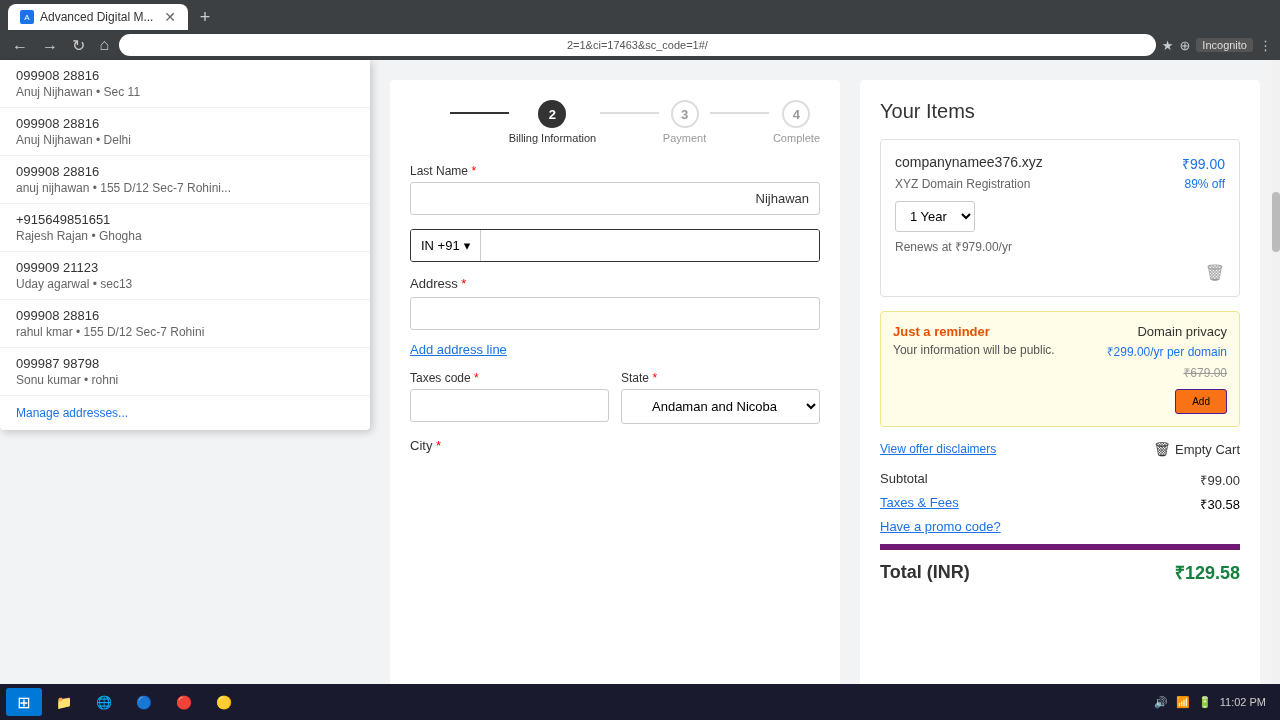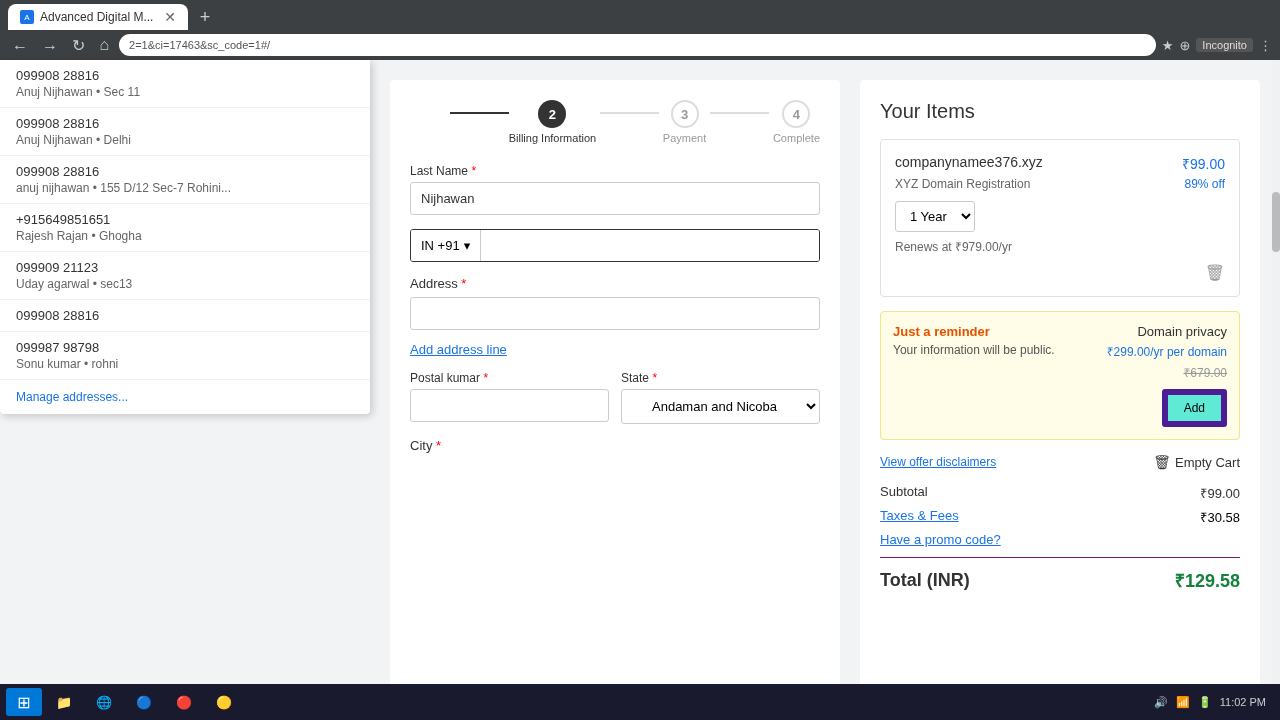--- a/index.html
+++ b/index.html
@@ -74,20 +74,21 @@
     .url-bar {
       flex: 1;
       background: #fff;
       border-radius: 14px;
       height: 22px;
       display: flex;
       align-items: center;
       padding: 0 10px;
       font-size: 11px;
       color: #555;
+      justify-content: center;
     }
     .browser-icons {
       display: flex;
       gap: 6px;
       align-items: center;
       color: #ccc;
       font-size: 13px;
     }
     .incognito-badge {
       background: #555;
@@ -216,20 +217,21 @@
       color: red;
     }
     .form-input {
       border: 1px solid #ccc;
       border-radius: 3px;
       padding: 8px 10px;
       font-size: 13px;
       color: #333;
       outline: none;
       width: 100%;
+      text-align: right;
     }
 
     .phone-input-row {
       display: flex;
       gap: 0;
       border: 1.5px solid #333;
       border-radius: 3px;
       overflow: hidden;
       margin-bottom: 14px;
     }
@@ -398,25 +400,25 @@
     .privacy-price {
       font-size: 12px;
       color: #1a73e8;
     }
     .privacy-original {
       font-size: 12px;
       color: #999;
       text-decoration: line-through;
     }
     .add-btn {
-      background: #5eead4;
-      border: 6px solid #4c1d95;
+      background: #f97316;
+      border: 1px solid #4c1d95;
       border-radius: 3px;
       padding: 6px 16px;
-      font-size: 12px;
+      font-size: 10px;
       cursor: pointer;
       margin-top: 4px;
     }
 
     .offer-empty-row {
       display: flex;
       justify-content: space-between;
       align-items: center;
       margin-bottom: 14px;
     }
@@ -466,21 +468,21 @@
       display: block;
     }
 
     .total-row {
       display: flex;
       justify-content: space-between;
       align-items: center;
       font-size: 18px;
       font-weight: bold;
       color: #333;
-      border-top: 1px solid #701a75;
+      border-top: 6px solid #701a75;
       padding-top: 10px;
       margin-top: 6px;
     }
     .total-amount {
       color: #15803d;
       font-size: 18px;
       font-weight: bold;
     }
 
     
@@ -596,20 +598,21 @@
     <div class="autocomplete-item">
       <div class="phone">+915649851651</div>
       <div class="details">Rajesh Rajan • Ghogha</div>
     </div>
     <div class="autocomplete-item">
       <div class="phone">099909 21123</div>
       <div class="details">Uday agarwal • sec13</div>
     </div>
     <div class="autocomplete-item">
       <div class="phone">099908 28816</div>
+      <div class="details">rahul kmar • 155 D/12 Sec-7 Rohini</div>
     </div>
     <div class="autocomplete-item">
       <div class="phone">099987 98798</div>
       <div class="details">Sonu kumar • rohni</div>
     </div>
     <div class="autocomplete-manage">Manage addresses...</div>
   </div>
 
   <div class="checkout-area">
 
@@ -656,21 +659,21 @@
           <span style="color:red;">*</span>
         </div>
         <input class="address-input form-input" type="text" value="" style="">
       </div>
 
       <a class="add-address-link">Add address line</a>
 
       <div class="postal-state-row">
         <div class="postal-group form-group">
           <label class="form-label">
-            <span>Postal kumar</span>
+            <span>Taxes code</span>
             <span class="required">*</span>
           </label>
           <input class="form-input" type="text" value="" style="">
         </div>
         <div class="state-group form-group">
           <label class="form-label">
             <span>State</span>
             <span class="required">*</span>
           </label>
           <select class="state-select">

